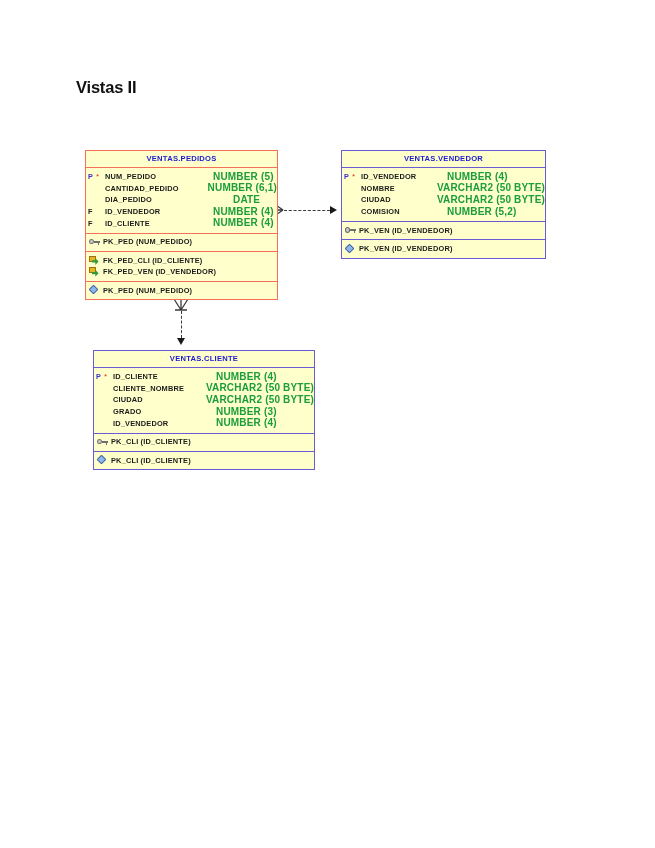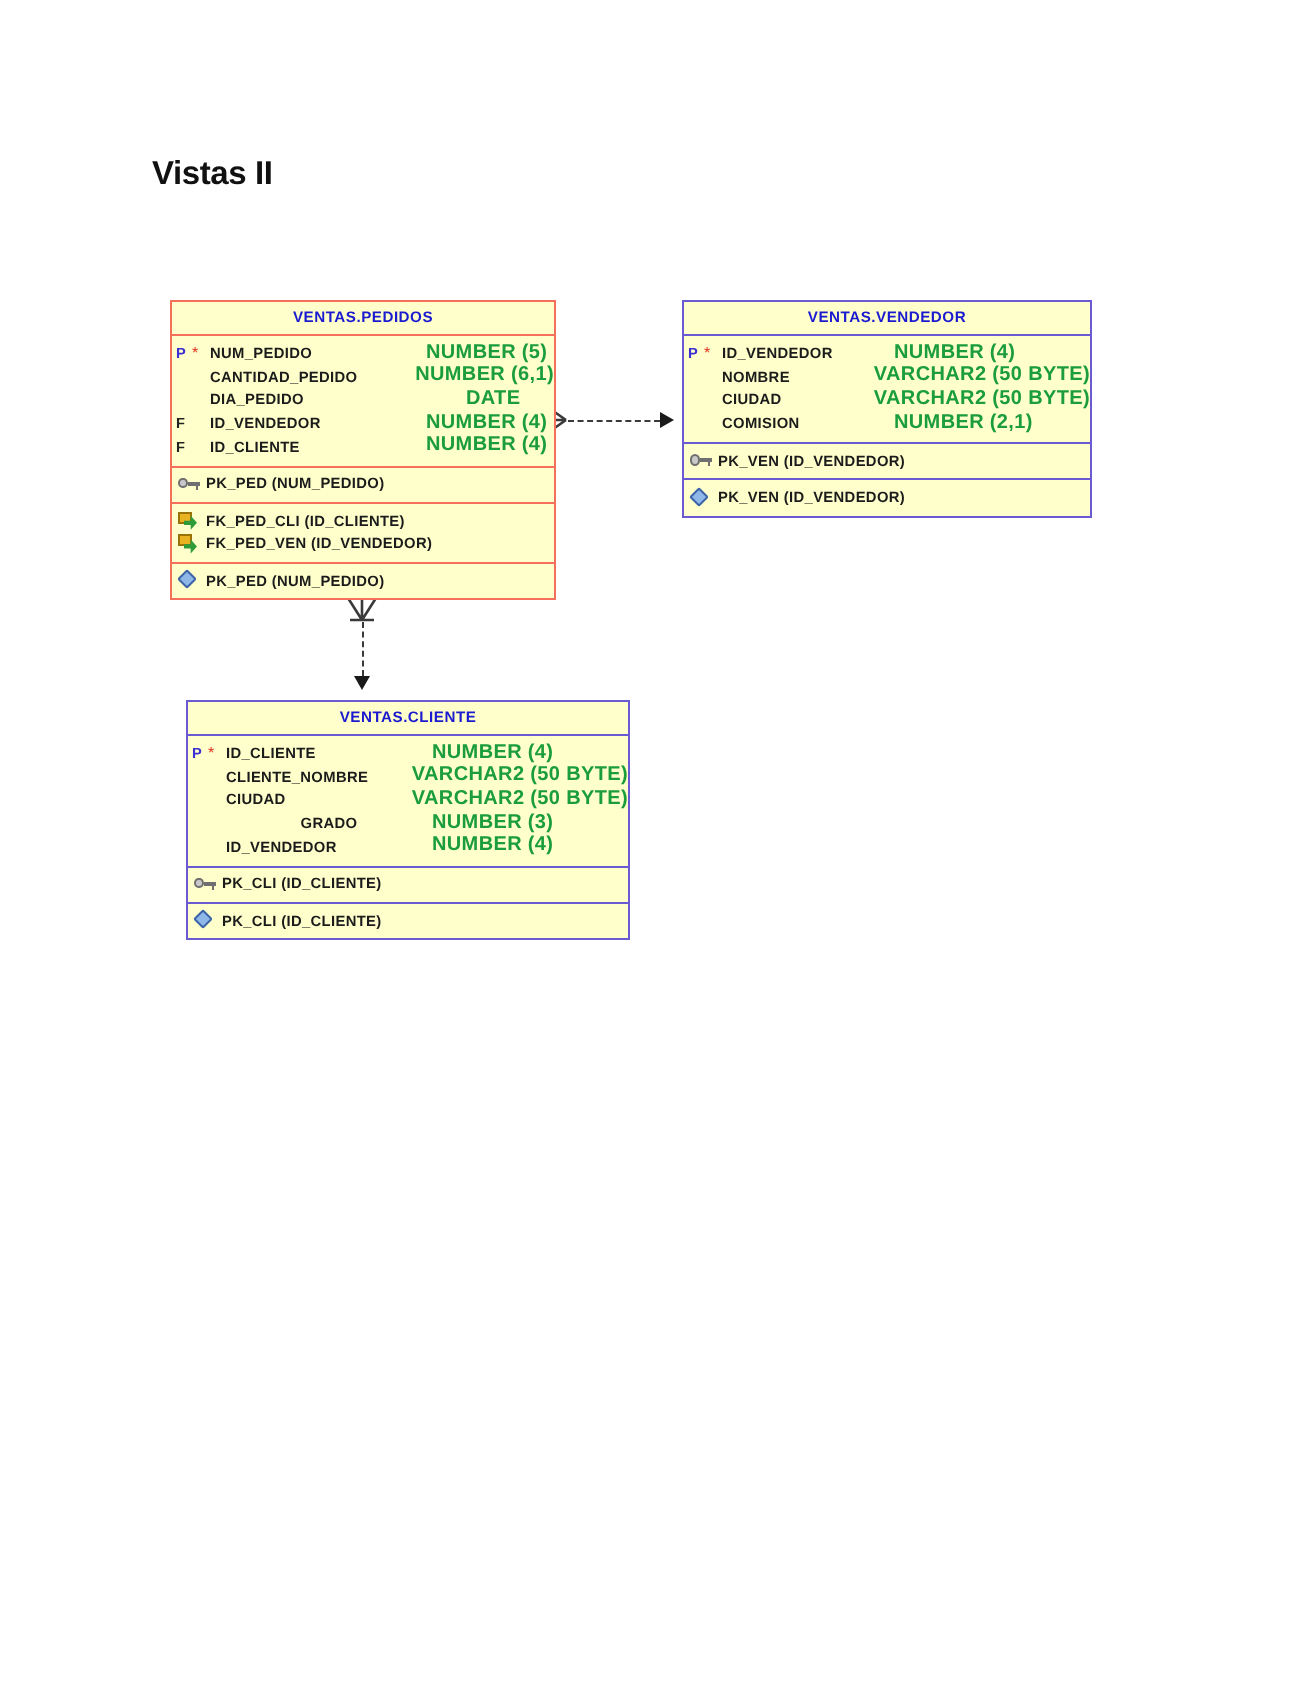--- a/index.html
+++ b/index.html
@@ -315,21 +315,21 @@
       <div class="col-row">
         <span class="c-key"></span>
         <span class="c-star"></span>
         <span class="c-name" style="width:86px;">CIUDAD</span>
         <span class="c-type">VARCHAR2 (50 BYTE)</span>
       </div>
       <div class="col-row">
         <span class="c-key"></span>
         <span class="c-star"></span>
         <span class="c-name" style="width:86px;">COMISION</span>
-        <span class="c-type">NUMBER (2,1)</span>
+        <span class="c-type">NUMBER (5,2)</span>
       </div>
     </div>
 
     <div class="constraints sep-blue">
       <div class="cons-row">
         <span class="ico ico-pkey">
           <span class="ring"></span>
             <span class="shaft"></span>
             <span class="tooth"></span>
         </span>
@@ -366,21 +366,21 @@
       </div>
       <div class="col-row">
         <span class="c-key"></span>
         <span class="c-star"></span>
         <span class="c-name" style="width:103px;">CIUDAD</span>
         <span class="c-type">VARCHAR2 (50 BYTE)</span>
       </div>
       <div class="col-row">
         <span class="c-key"></span>
         <span class="c-star"></span>
-        <span class="c-name" style="width:103px;text-align:center;">GRADO</span>
+        <span class="c-name" style="width:103px;">GRADO</span>
         <span class="c-type">NUMBER (3)</span>
       </div>
       <div class="col-row">
         <span class="c-key"></span>
         <span class="c-star"></span>
         <span class="c-name" style="width:103px;">ID_VENDEDOR</span>
         <span class="c-type">NUMBER (4)</span>
       </div>
     </div>
 

